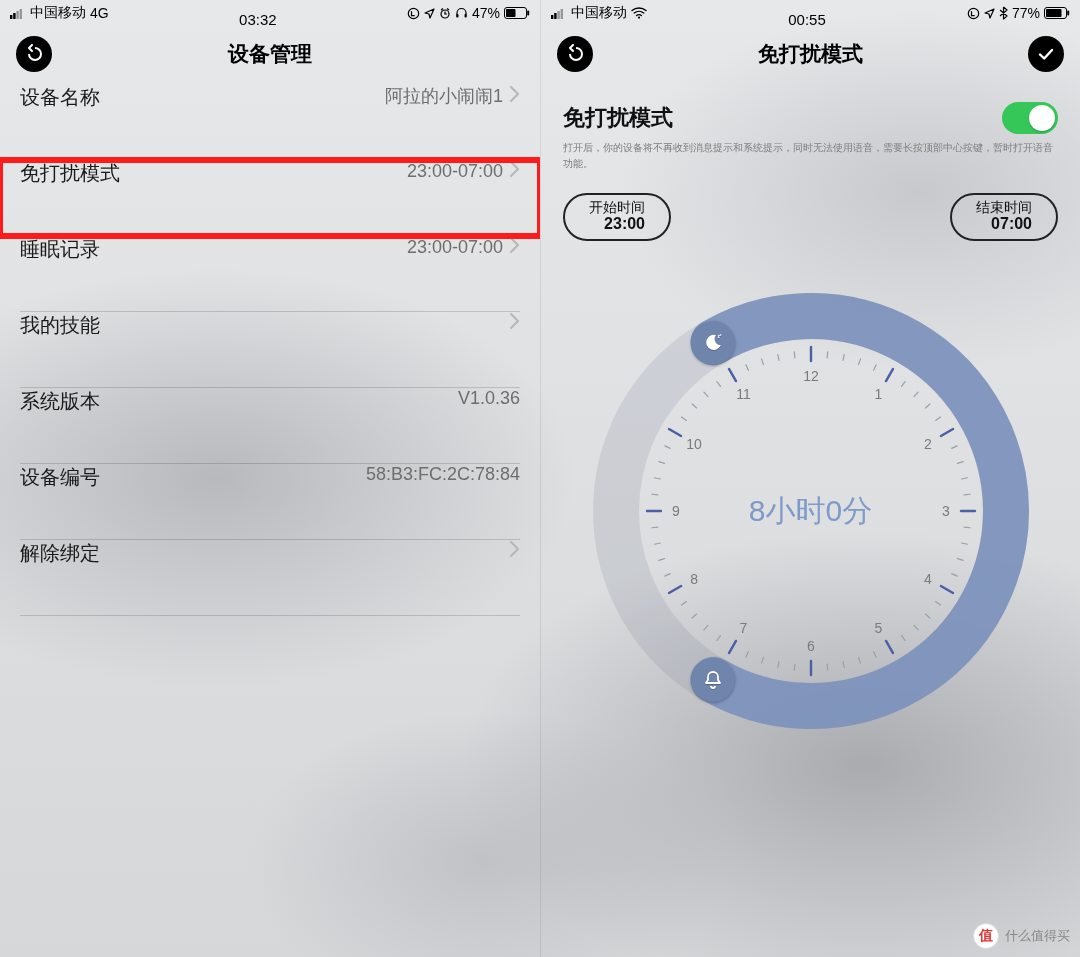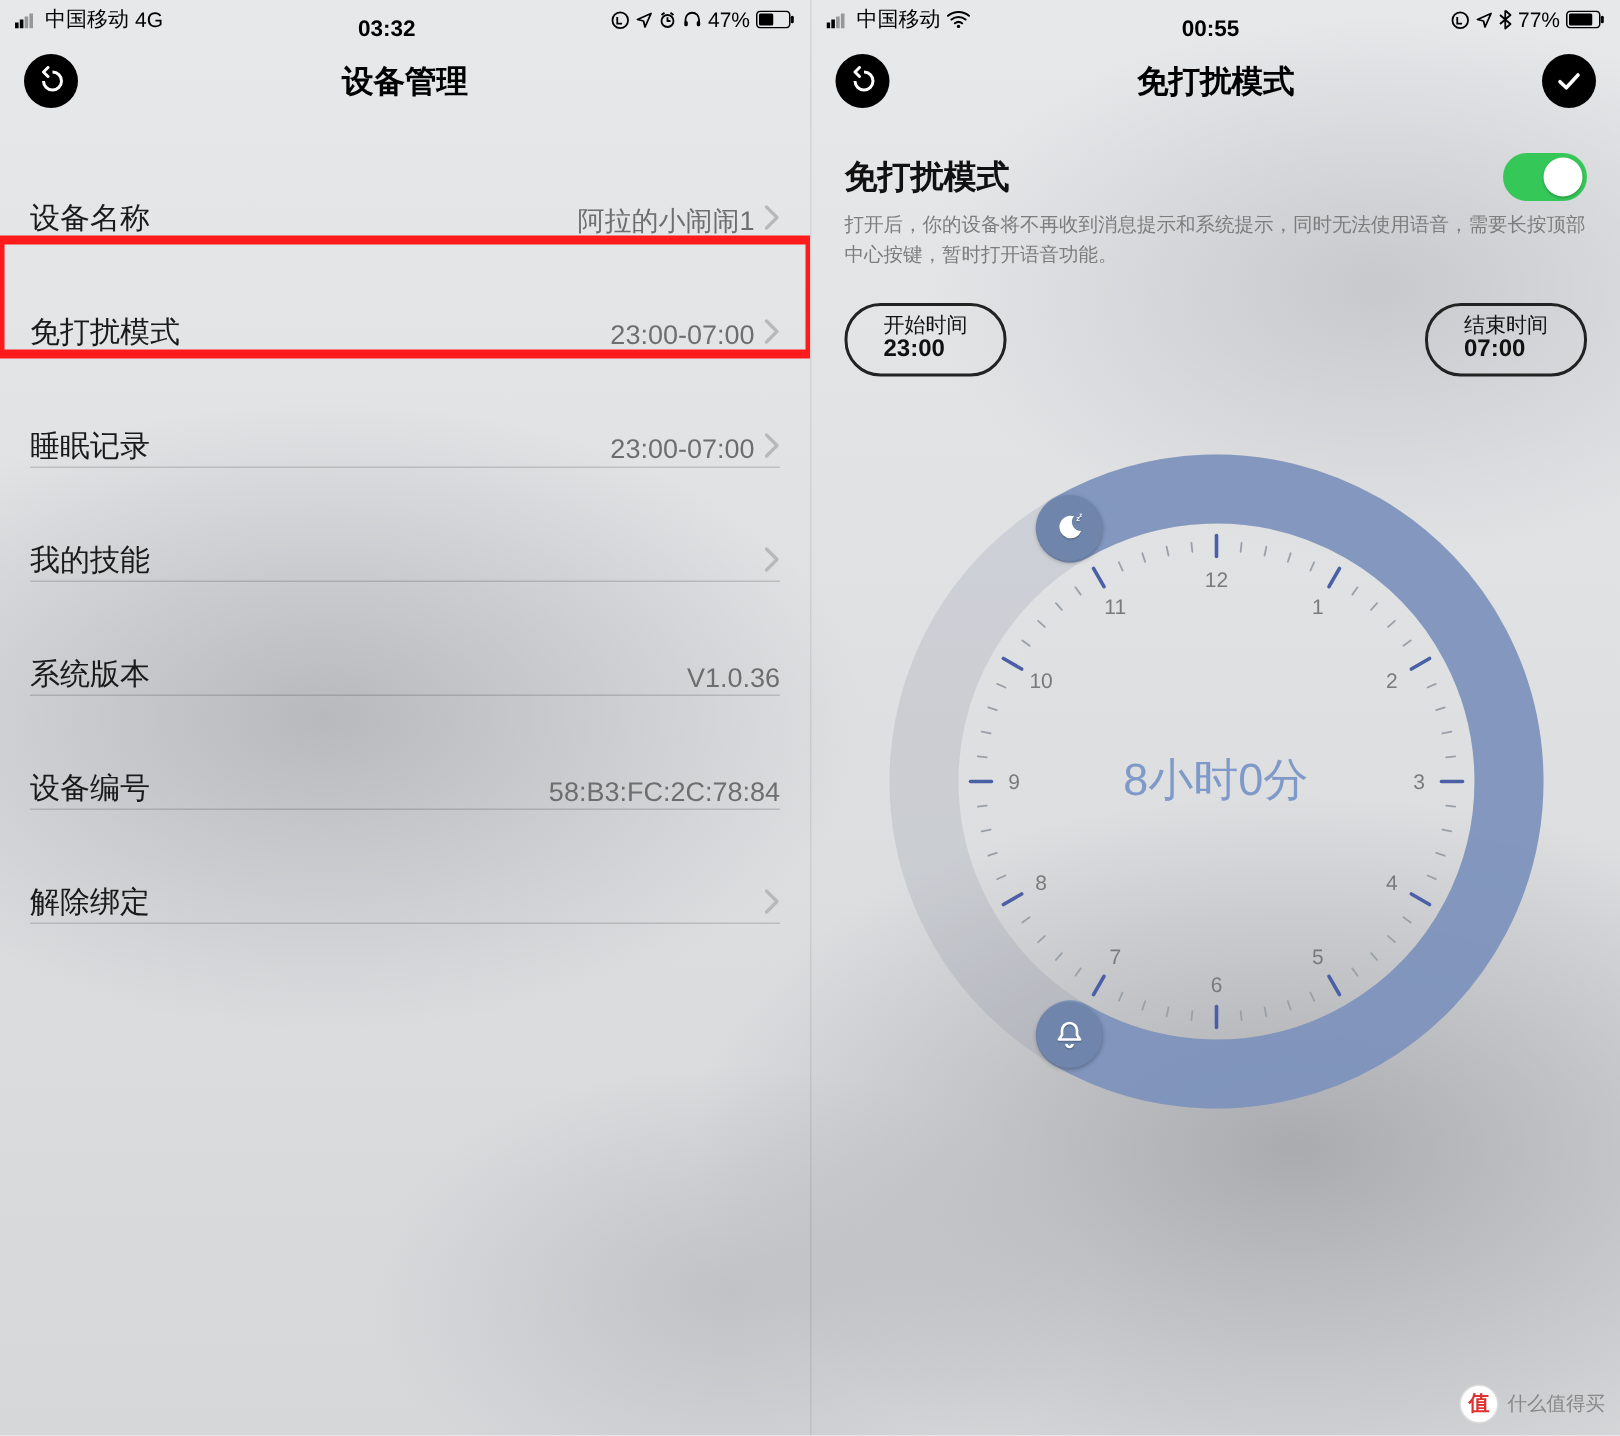--- a/index.html
+++ b/index.html
@@ -29,21 +29,21 @@
   .phone + .phone { border-left: 1px solid rgba(0,0,0,.08); }
 
   
   .statusbar {
     height: 24px;
     display:flex; align-items:center; justify-content:space-between;
     padding: 2px 10px 0 10px;
     font-size: 14px; font-weight:500; color:#000;gap:28px;
   }
   .sb-side { display:flex; align-items:center; gap:4px; }
-  .sb-time { font-weight:700; font-size:15px;margin-top:12px; }
+  .sb-time { font-weight:400; font-size:15px;margin-top:12px; }
   .sb-ico { display:inline-flex; }
 
   
   .nav {
     height: 60px;
     display:flex; align-items:center; justify-content:center;
     position:relative;
   }
   .nav-title { font-size:21px; font-weight:600; color:#000; }
   .nav-btn {
@@ -51,21 +51,21 @@
     width:36px; height:36px; border-radius:50%;
     background:#000; color:#fff;
     display:flex; align-items:center; justify-content:center;
   }
   .nav-btn.left { left:16px; }
   .nav-btn.right { right:16px; }
 
   
   .list { padding: 0 20px; }
   .row {
-    display:flex; align-items:flex-end; justify-content:space-between;
+    display:flex; align-items:flex-start; justify-content:space-between;
     height:76px;
     border-bottom:1px solid rgba(0,0,0,.15);
     position:relative;
   }
   .row-label { font-size:20px; color:#1a1a1a; }
   .row-right { display:flex; align-items:center; gap:6px; color:#6e6e6e; font-size:18px; }
   .chev { color:#b5b5b5; }
   .row.highlight {
     outline: 6px solid #ff1b1b;
     outline-offset: -3px;
@@ -85,30 +85,30 @@
     width:56px; height:32px; border-radius:16px; background:#36c759;
     position:relative;
   }
   .switch::after{
     content:""; position:absolute; right:3px; top:3px;
     width:26px; height:26px; border-radius:50%; background:#fff;
     box-shadow:0 1px 2px rgba(0,0,0,.25);
   }
   .dnd-desc {
     padding: 0 22px 14px 22px;
-    font-size:13px; color:#7d7d7d; line-height:1.55;
+    font-size:10px; color:#7d7d7d; line-height:1.55;
   }
   .time-pills {
     display:flex; justify-content:space-between;
     padding: 8px 22px 0 22px;
   }
   .pill {
     border:2px solid #222; border-radius:24px;
     padding:4px 24px 6px 24px;
-    text-align:left;
+    text-align:right;
   }
   .pill small{ display:block; font-size:14px; color:#111; line-height:1.15;}
   .pill b{ display:block; font-size:16px; font-weight:700; color:#111; line-height:1.15;}
 
   .dial-wrap {
     position:relative;
     width: 460px; height: 460px;
     margin: 40px auto 0 auto;
   }
   .dial-center{

